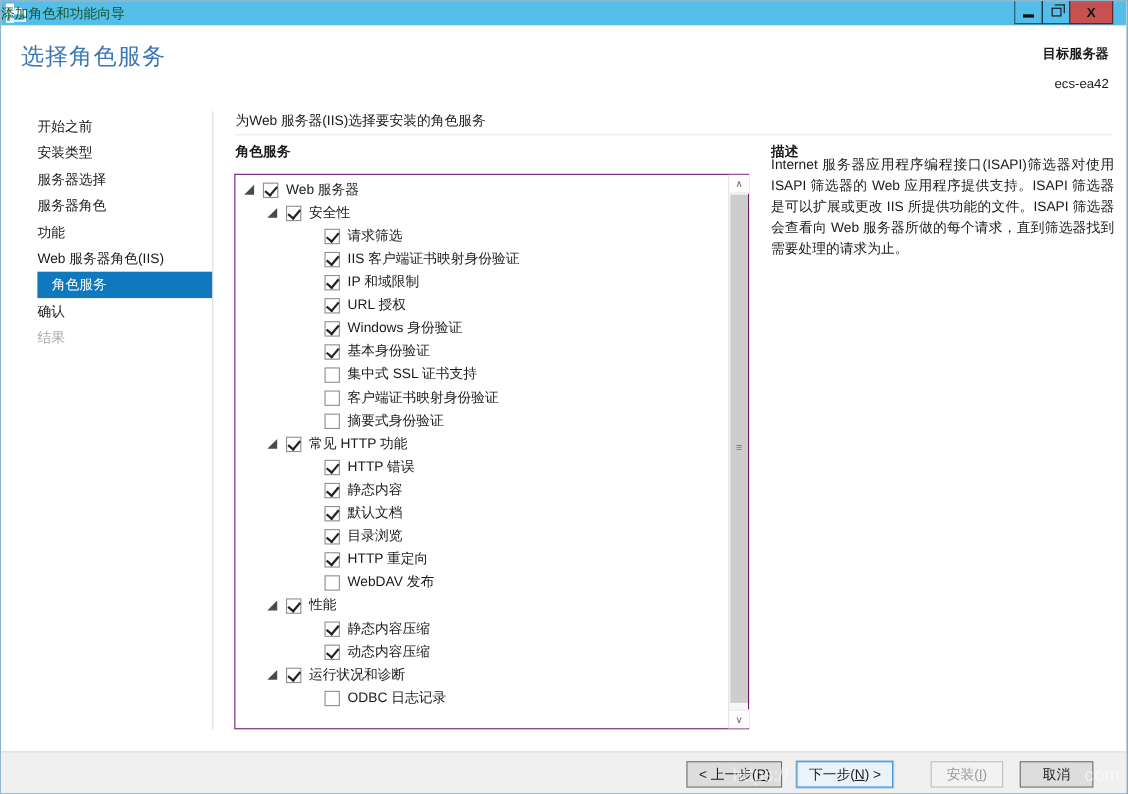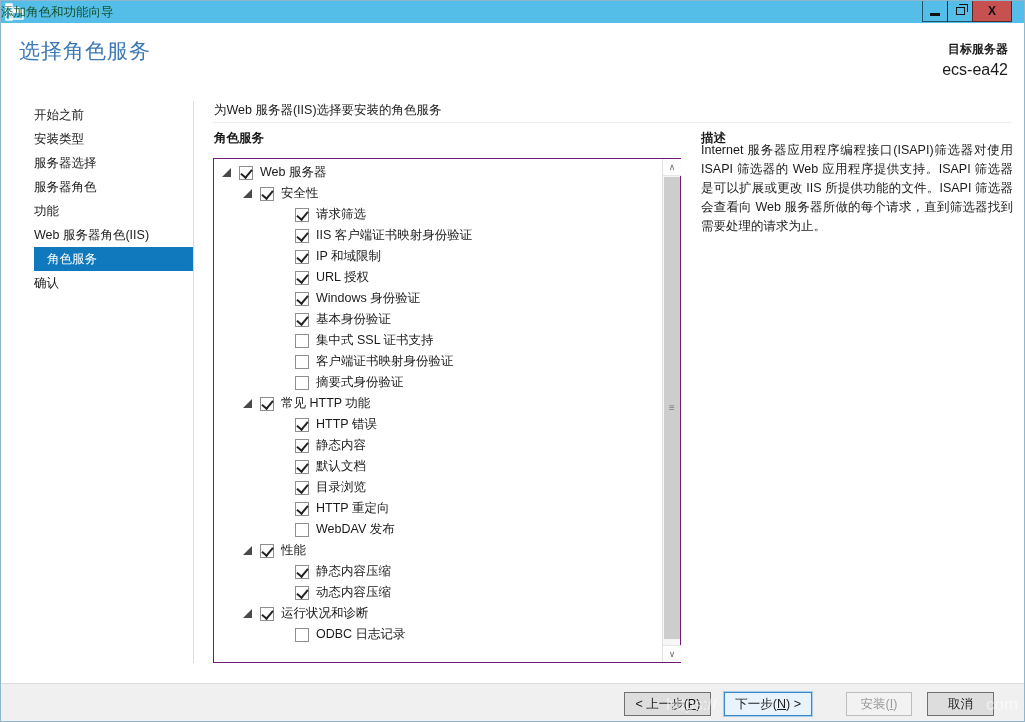--- a/index.html
+++ b/index.html
@@ -30,21 +30,21 @@
   .glyph-restore{ width:9px; height:8px; border:1.5px solid #111; position:relative; background:transparent; }
   .glyph-restore::before{ content:""; position:absolute; left:2px; top:-4px; width:8px; height:7px; border:1.5px solid #111; border-bottom:none; border-left:none; }
   .glyph-close{ font-size:12px; font-weight:bold; color:#111; }
   
   .page-title{
     position:absolute; left:18px; top:36px; font-size:21px; color:#3b78b5;
     font-weight:400; letter-spacing:1px;
   }
   .target-server{ position:absolute; right:16px; top:40px; text-align:right; }
   .target-server .l1{ font-size:12px; font-weight:bold; color:#1a1a1a; }
-  .target-server .l2{ font-size:16px; color:#1a1a1a; margin-top:3px; }
+  .target-server .l2{ font-size:12px; color:#1a1a1a; margin-top:11px; }
   
   .sidebar{ position:absolute; left:0; top:102px; width:192px; }
   .nav-item{
     height:24px; line-height:24px; font-size:12.5px; color:#1a1a1a;
     padding-left:33px; cursor:pointer; white-space:nowrap;
   }
   .nav-item.selected{
     background:#1078bd; color:#fff; margin-left:33px; padding-left:13px; width:159px;
   }
   .nav-item.disabled{ color:#a9a9a9; cursor:default; }
@@ -149,20 +149,21 @@
 
   <div class="sidebar" id="sidebar">
       <div class="nav-item">开始之前</div>
       <div class="nav-item">安装类型</div>
       <div class="nav-item">服务器选择</div>
       <div class="nav-item">服务器角色</div>
       <div class="nav-item">功能</div>
       <div class="nav-item">Web 服务器角色(IIS)</div>
       <div class="nav-item selected">角色服务</div>
       <div class="nav-item">确认</div>
+      <div class="nav-item disabled">结果</div>
     </div>
   <div class="nav-sep"></div>
 
   <div class="subtitle">为Web 服务器(IIS)选择要安装的角色服务</div>
   <div class="subtitle-rule"></div>
   <div class="tree-label">角色服务</div>
   <div class="desc-label">描述</div>
   <div class="desc-text">Internet 服务器应用程序编程接口(ISAPI)筛选器对使用 ISAPI 筛选器的 Web 应用程序提供支持。ISAPI 筛选器是可以扩展或更改 IIS 所提供功能的文件。ISAPI 筛选器会查看向 Web 服务器所做的每个请求，直到筛选器找到需要处理的请求为止。</div>
 
   <div class="tree-box">

